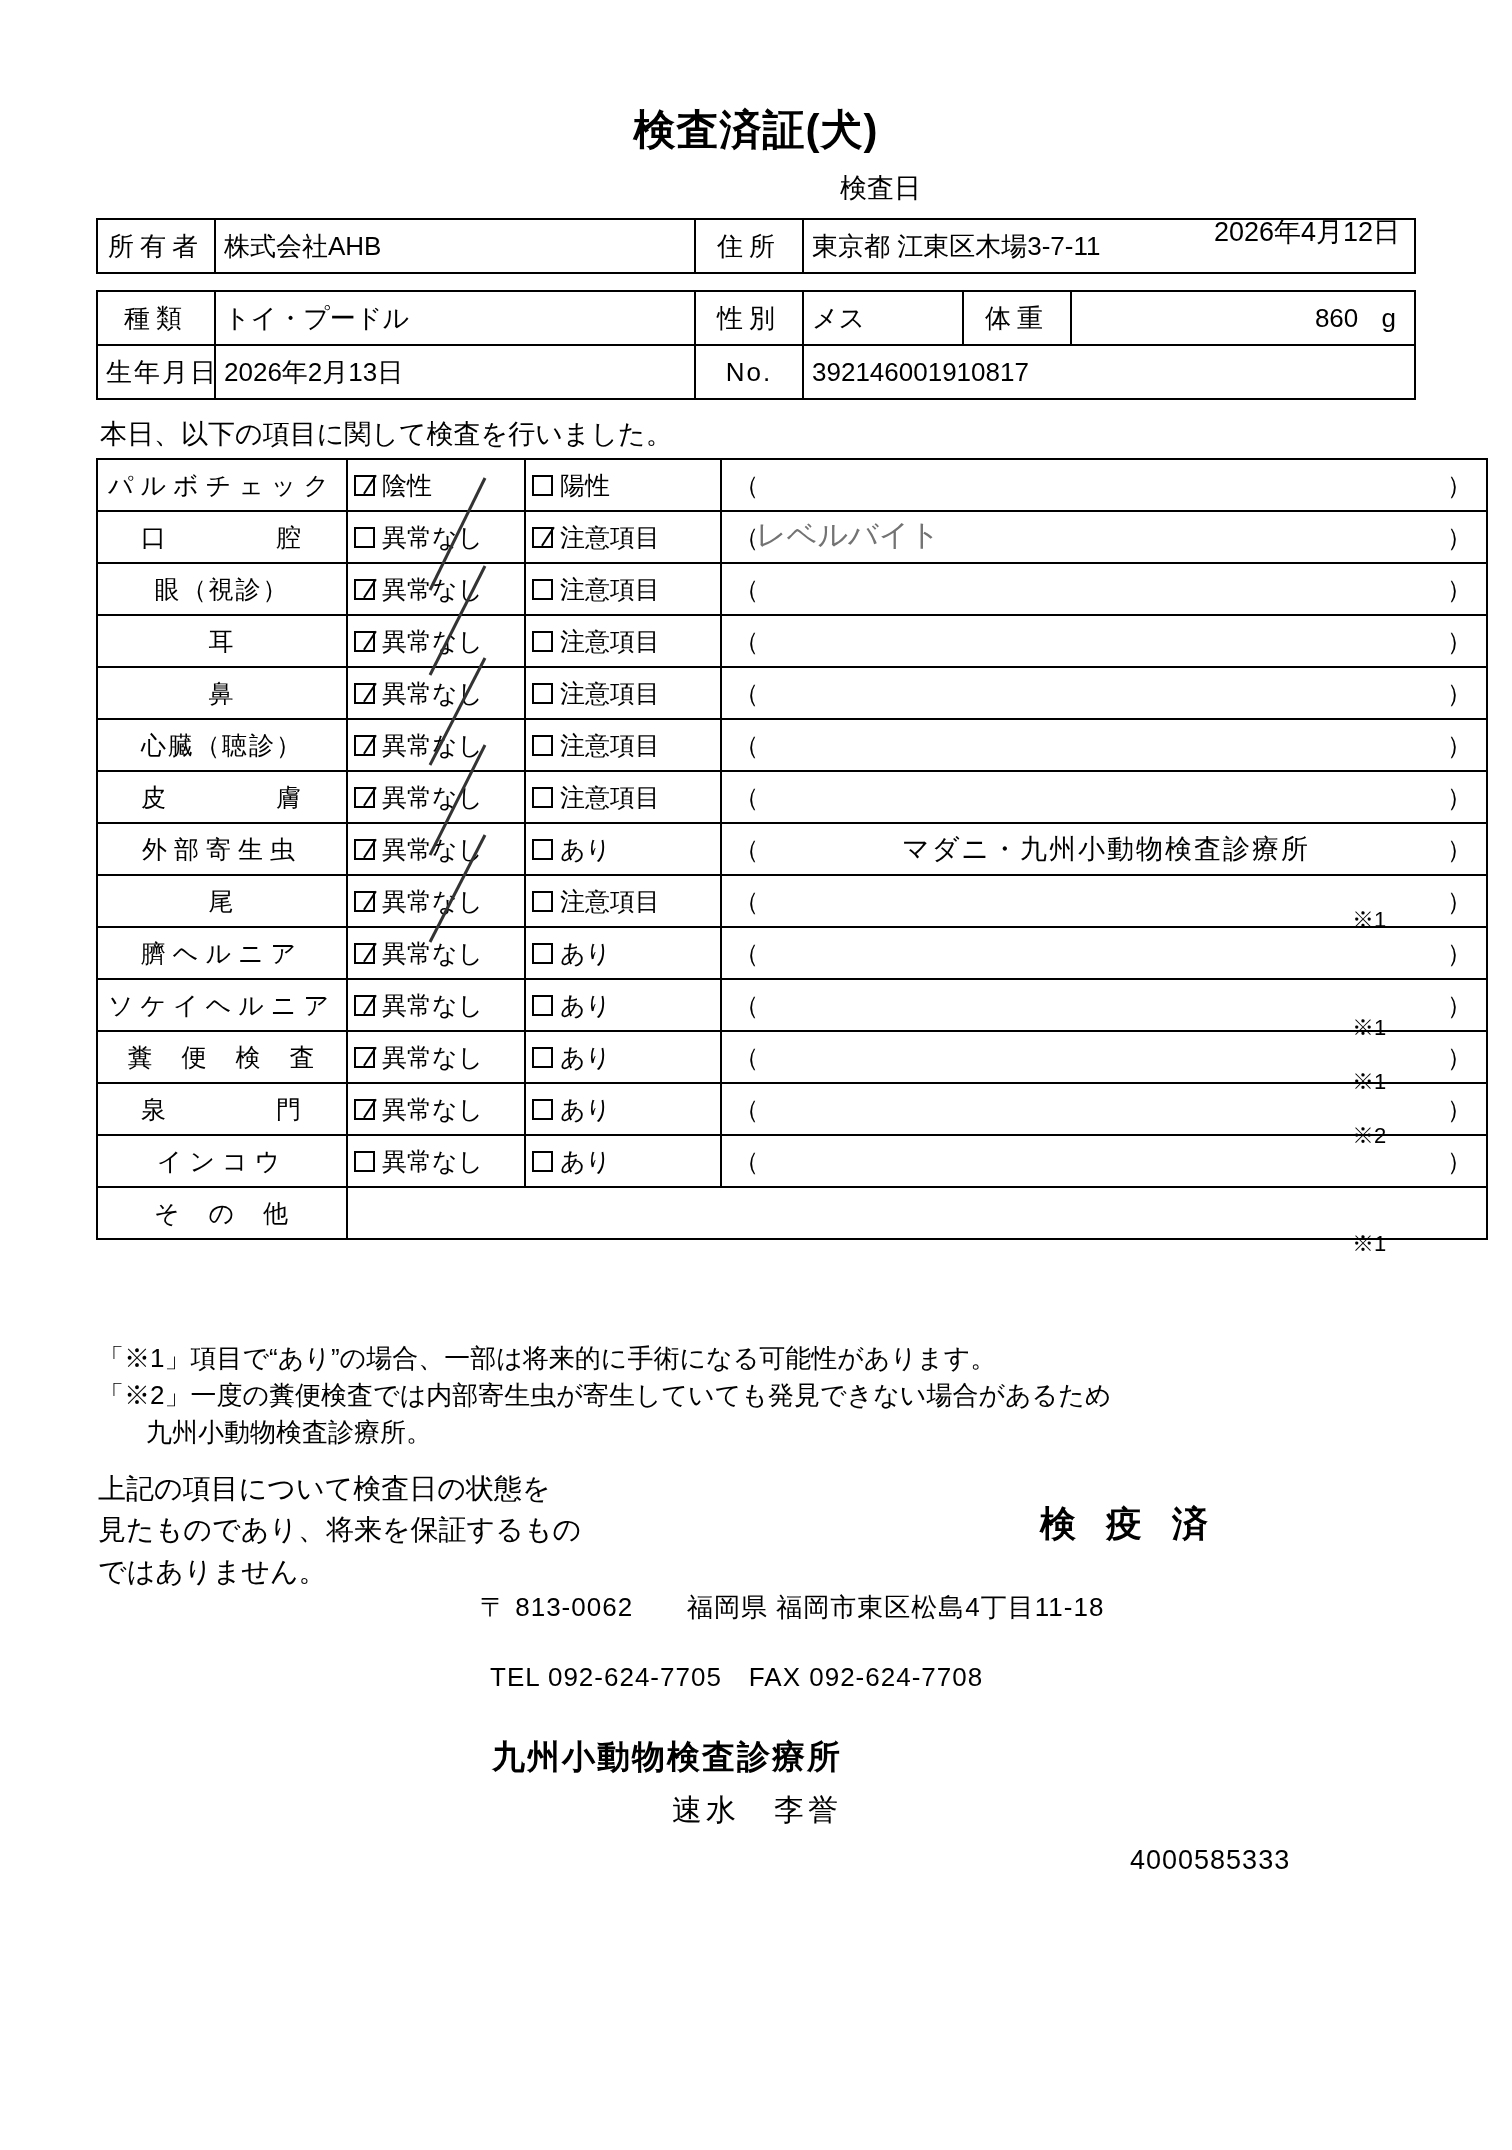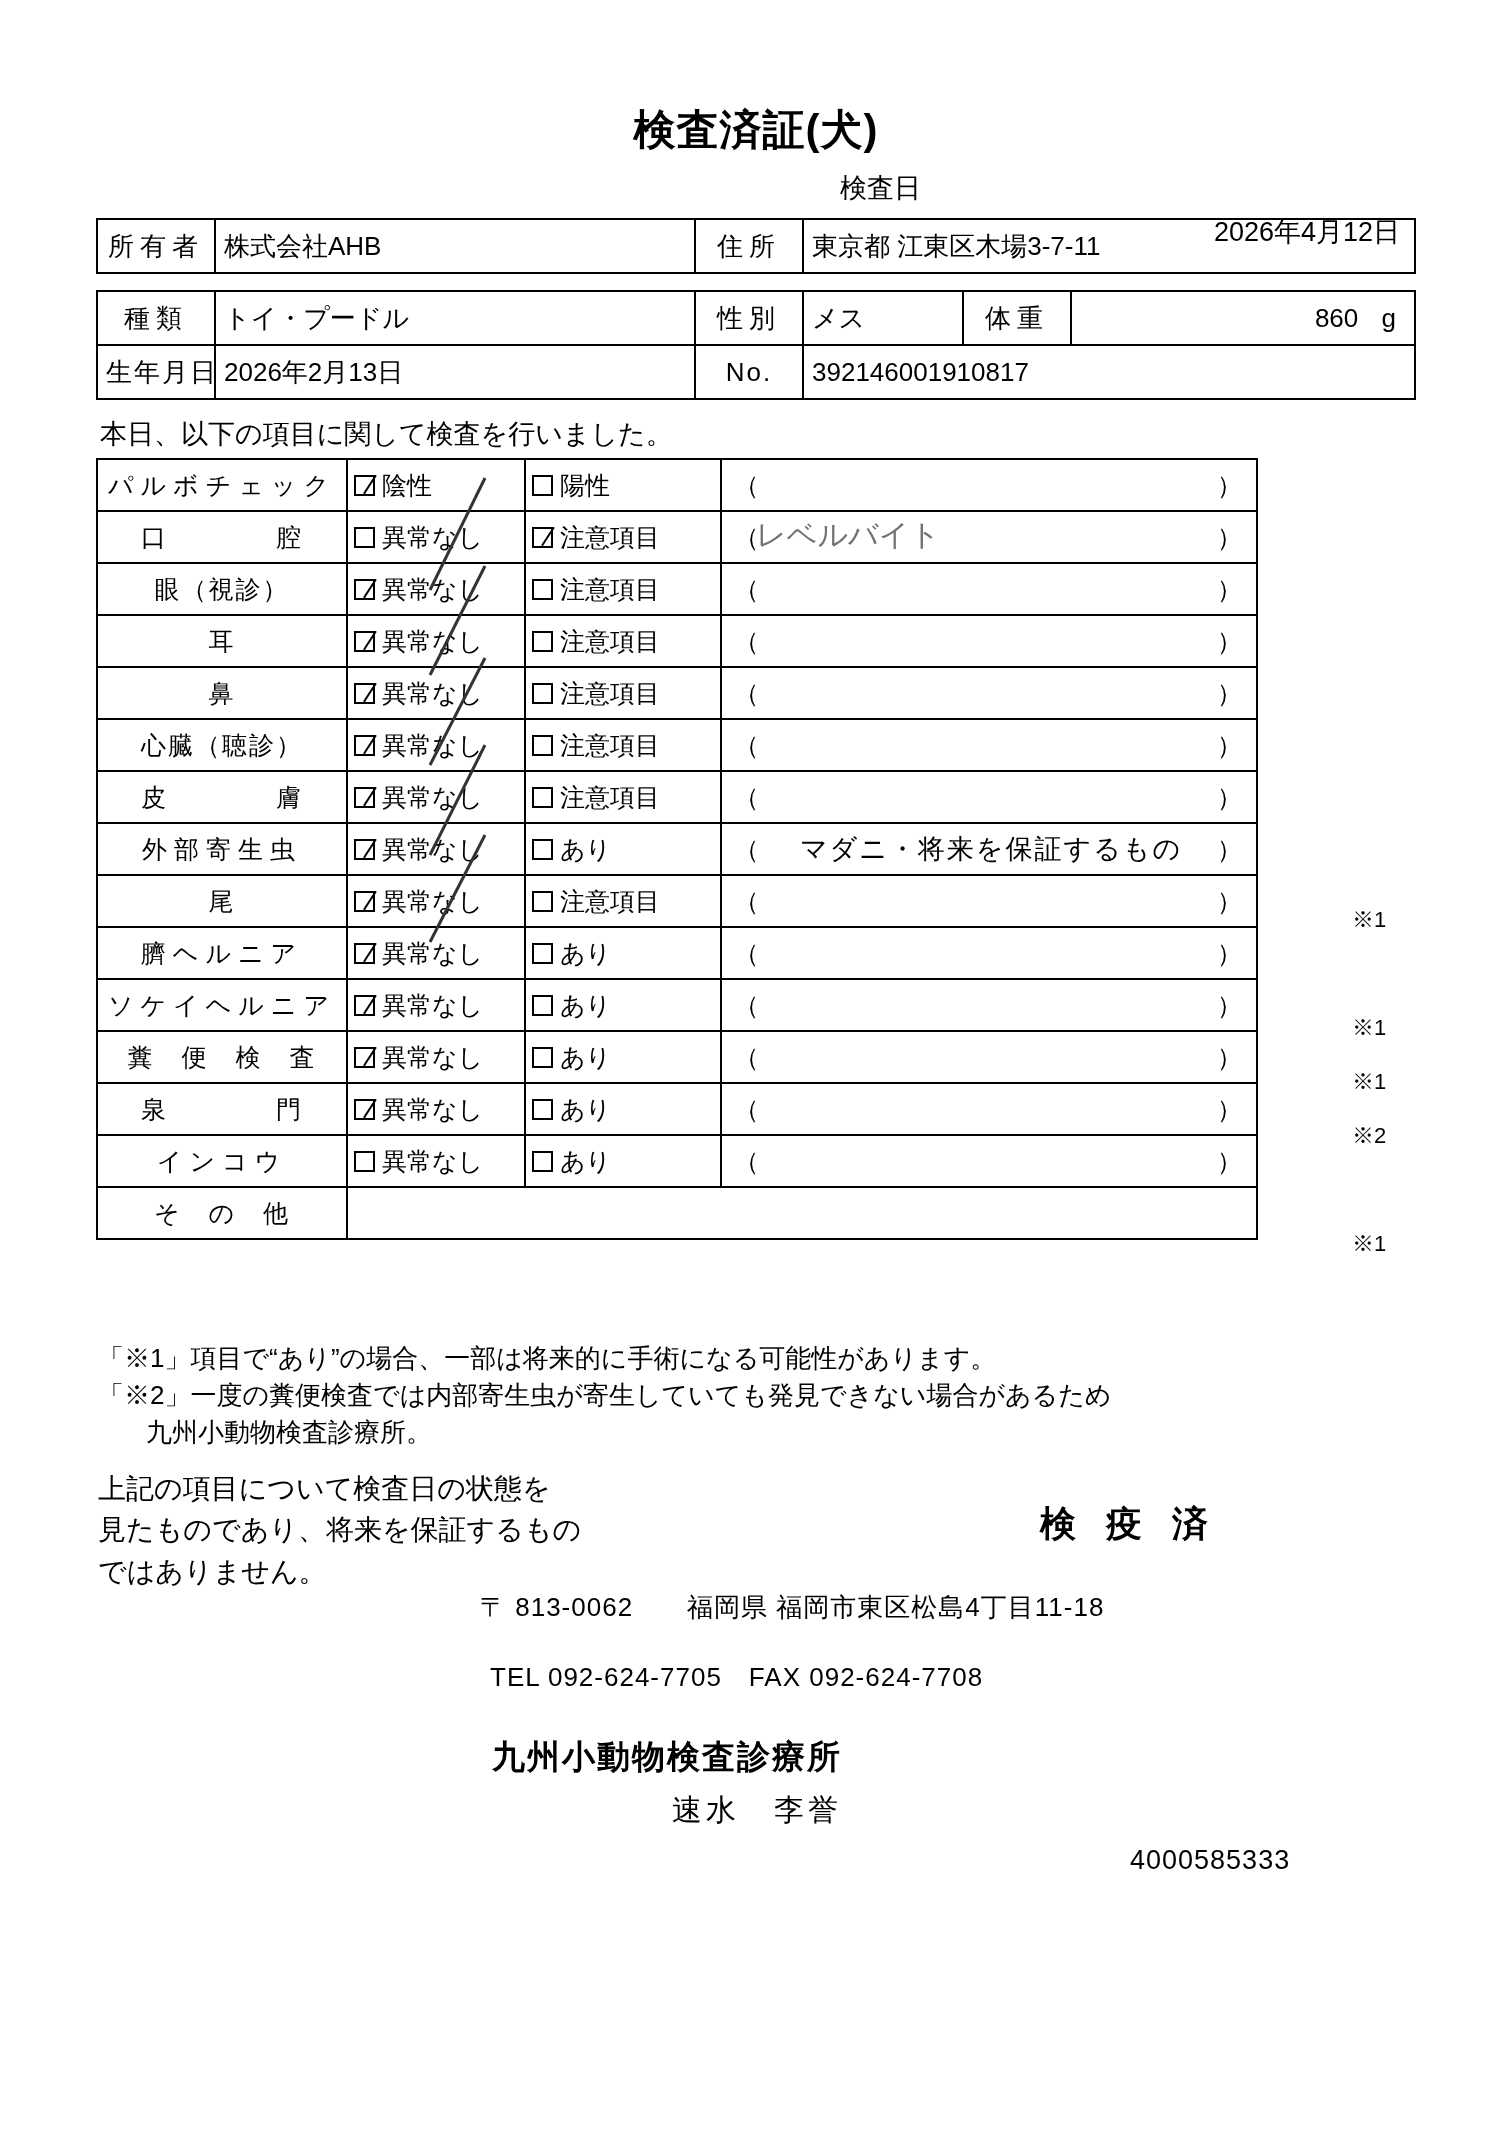--- a/index.html
+++ b/index.html
@@ -87,21 +87,21 @@
   .statement {
     position: absolute;
     left: 100px;
     top: 416px;
     font-size: 27px;
   }
   
   #checklist-table {
     left: 96px;
     top: 458px;
-    width: 1162px;
+    width: 1392px;
   }
   #checklist-table td {
     height: 50px;
     font-size: 25px;
     padding: 0 6px;
   }
   .ck-item {
     width: 250px;
     text-align: center;
   }
@@ -364,21 +364,21 @@
             <span class="paren-r">）</span>
           </td>
         </tr>
         <tr>
           <td class="ck-item spread">外部寄生虫</td>
           <td class="ck-a"><span class="box checked"></span><span>異常なし</span></td>
           <td class="ck-b"><span class="box"></span><span>あり</span></td>
           <td class="ck-paren">
             <span class="paren-l">（</span>
             <span class="paren-r">）</span>
-            <span class="paren-text">マダニ・将来を保証するもの</span>
+            <span class="paren-text">マダニ・九州小動物検査診療所</span>
           </td>
         </tr>
         <tr>
           <td class="ck-item spread2">尾</td>
           <td class="ck-a"><span class="box checked"></span><span>異常なし</span></td>
           <td class="ck-b"><span class="box"></span><span>注意項目</span></td>
           <td class="ck-paren">
             <span class="paren-l">（</span>
             <span class="paren-r">）</span>
           </td>

